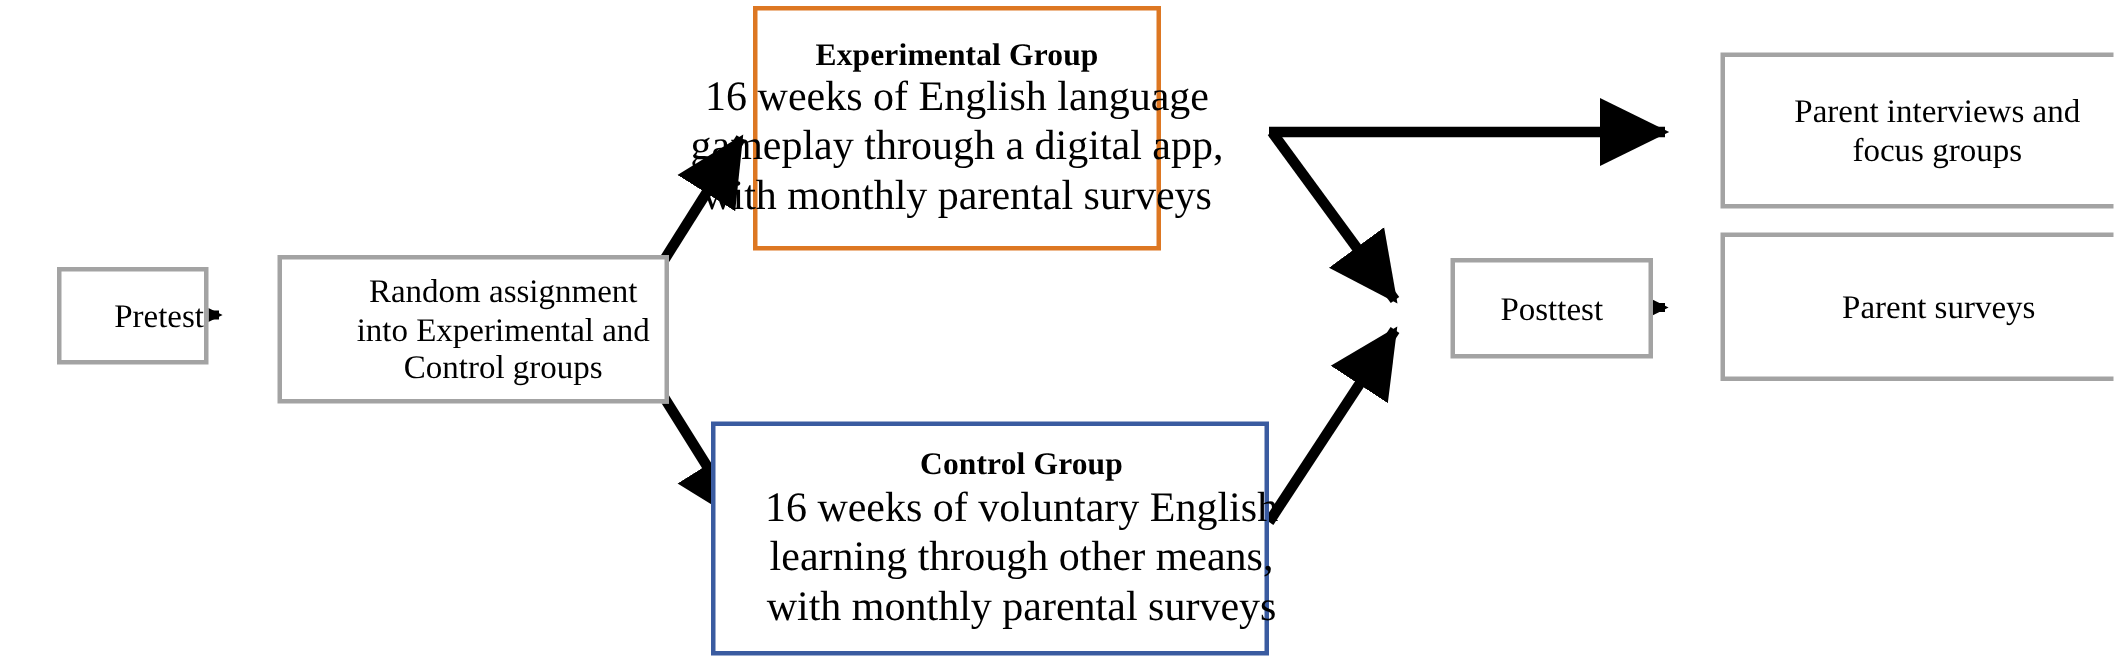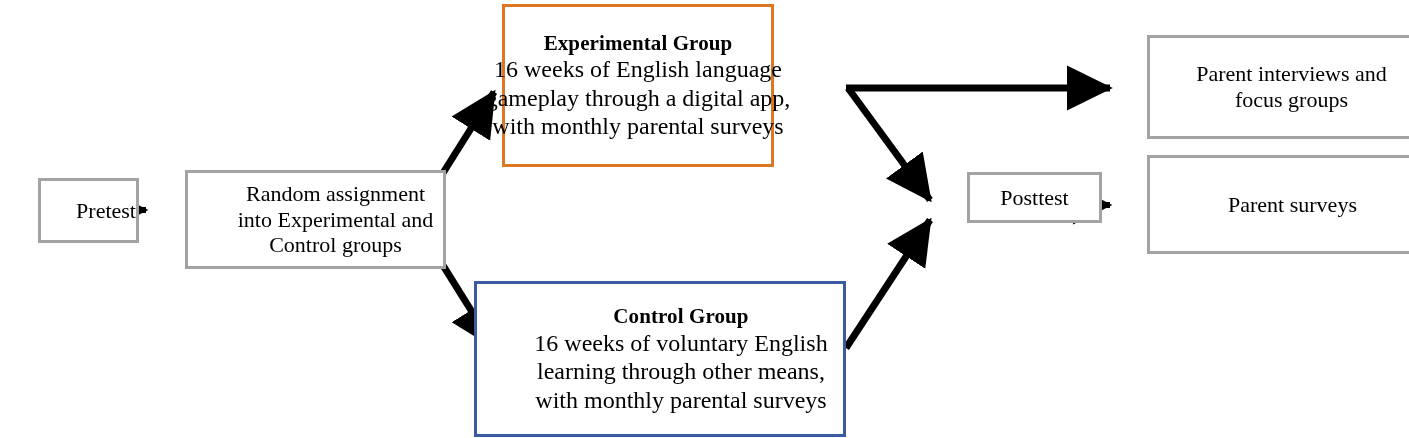--- a/index.html
+++ b/index.html
@@ -47,21 +47,21 @@
   }
   .node-box.blue-border {
     border: 3px solid #3A5BA0;
   }
   .node-title {
     font-weight: bold;
     font-size: 21px;
     letter-spacing: 0.1px;
   }
   .node-line {
-    font-size: 24px;
+    font-size: 28px;
     white-space: nowrap;
   }
   .node-simple {
     font-size: 22px;
     white-space: nowrap;
   }
   .node-multi {
     font-size: 22px;
     white-space: nowrap;
   }
@@ -124,21 +124,21 @@
     <div class="node-line">with monthly parental surveys</div>
   </div>
 
   <div class="node-box blue-border" style="left:474px; top:281px; width:372px; height:156px;padding-left:42px;">
     <div class="node-title">Control Group</div>
     <div class="node-line">16 weeks of voluntary English</div>
     <div class="node-line">learning through other means,</div>
     <div class="node-line">with monthly parental surveys</div>
   </div>
 
-  <div class="node-box black-border" style="left:934px; top:172px; width:135px; height:51px;">
+  <div class="node-box black-border" style="left:934px; top:172px; width:135px; height:67px;">
     <div class="node-simple">Posttest</div>
   </div>
 
   <div class="node-box black-border" style="left:1114px; top:35px; width:289px; height:104px;">
     <div class="node-multi">Parent interviews and</div>
     <div class="node-multi">focus groups</div>
   </div>
 
   <div class="node-box black-border" style="left:1114px; top:155px; width:291px; height:99px;">
     <div class="node-simple">Parent surveys</div>

